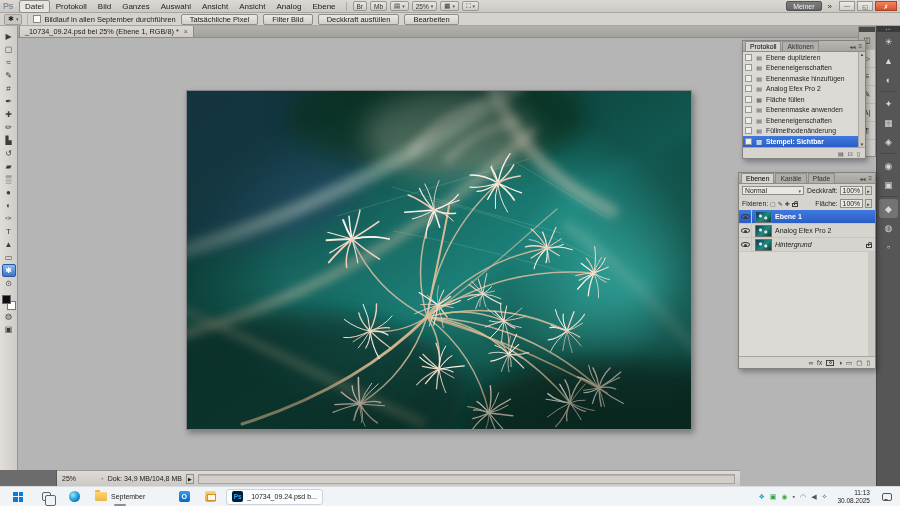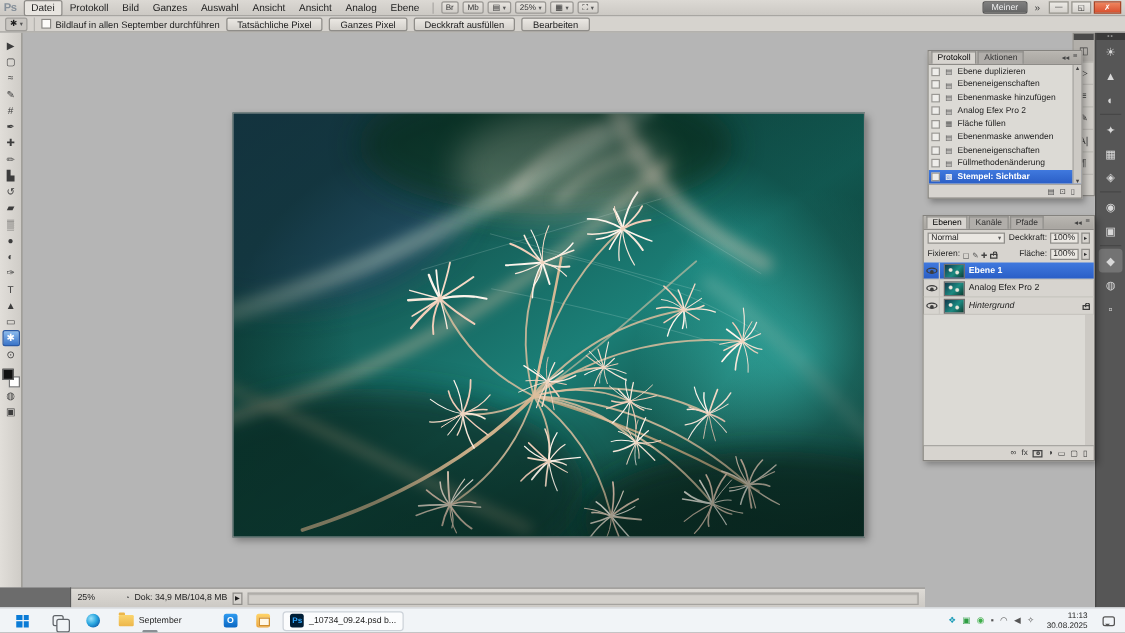--- a/index.html
+++ b/index.html
@@ -171,25 +171,31 @@
     <span class="toolchip">
         <span>✱</span>
         <span class="caret">▾</span>
       </span>
     <span class="osep"></span>
     <span class="cbl">
         <span class="cb"></span>
         <span>Bildlauf in allen September durchführen</span>
       </span>
     <span class="obtn">Tatsächliche Pixel</span>
-    <span class="obtn">Ganzes Pixel</span>
+    <span class="obtn">Filter Bild</span>
     <span class="obtn">Deckkraft ausfüllen</span>
     <span class="obtn">Bearbeiten</span>
   </div>
 
+  <div class="tabbar">
+    <span class="doc-tab">
+      <span>_10734_09.24.psd bei 25% (Ebene 1, RGB/8) *</span>
+      <span class="tab-close">×</span>
+    </span>
+  </div>
 
   <div class="toolbar">
     <span class="tool">▶</span>
     <span class="tool">▢</span>
     <span class="tool">≈</span>
     <span class="tool">✎</span>
     <span class="tool">#</span>
     <span class="tool">✒</span>
     <span class="tool">✚</span>
     <span class="tool">✏</span>

